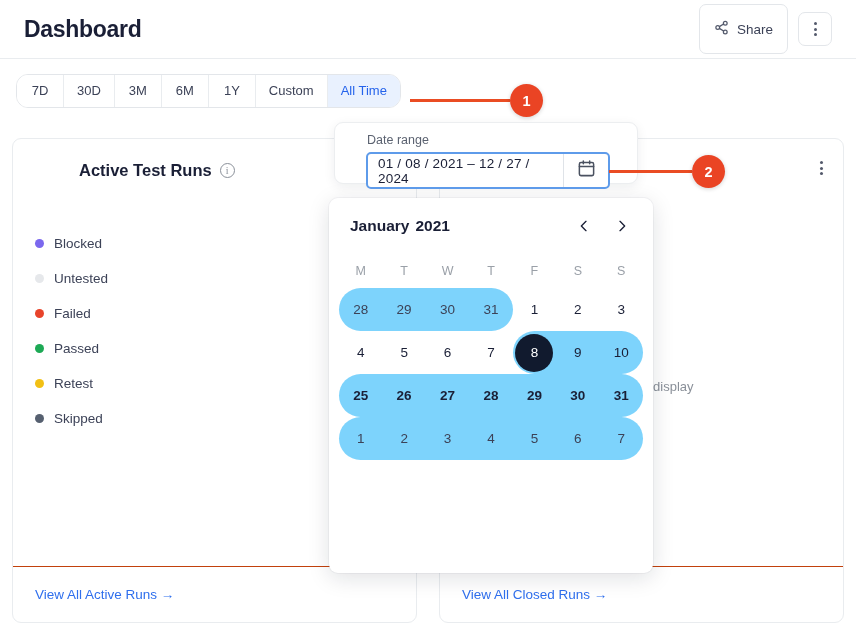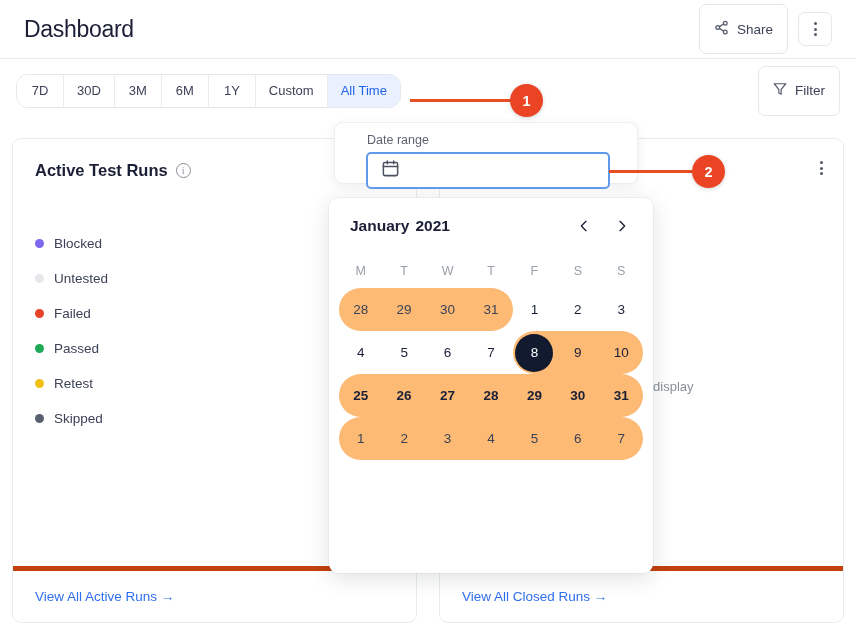--- a/index.html
+++ b/index.html
@@ -11,21 +11,21 @@
   }
   .app { position: relative; width: 856px; height: 642px; background: #fff; }
 
   
   .header {
     position: absolute; left: 0; top: 0; width: 856px; height: 59px;
     display: flex; align-items: center; justify-content: space-between;
     padding: 0 24px; background: #fff;
     border-bottom: 1px solid #e9ecef;
   }
-  .page-title { font-size: 23px; font-weight: normal; color: #1a1f36; letter-spacing: -0.3px; }
+  .page-title { font-size: 23px; font-weight: bold; color: #1a1f36; letter-spacing: -0.3px; }
   .header-actions { display: flex; align-items: center; gap: 10px; }
   .btn-outline {
     display: flex; align-items: center; gap: 8px;
     height: 50px; padding: 0 14px;
     border: 1px solid #e3e6ea; border-radius: 7px;
     background: #fff; color: #3c4257; font-size: 13.5px;
     cursor: pointer;
     justify-content: flex-end;
   }
   .btn-icon-only {
@@ -59,21 +59,21 @@
   .card {
     width: 405px; height: 485px;
     background: #fff; border: 1px solid #e9ecef; border-radius: 9px;
     position: relative; overflow: hidden;
   }
   .card-head {
     display: flex; align-items: center; justify-content: space-between;
     padding: 22px 20px 0 22px;
   }
   .card-title-wrap { display: flex; align-items: center; gap: 8px; }
-  .card-title { font-size: 16.5px; font-weight: bold; color: #1a1f36; }
+  .card-title { font-size: 16.5px; font-weight: bold; color: #1a1f36; margin-left: 44px; }
   .info-ic {
     width: 15px; height: 15px; border: 1.4px solid #8a9099; border-radius: 50%;
     display: flex; align-items: center; justify-content: center;
     font-size: 10px; color: #8a9099; font-family: "Liberation Serif", serif; line-height: 1;
   }
 
   
   .chart-area { display: flex; align-items: center; padding: 52px 0 0 0; }
   .donut-wrap { position: relative; width: 224px; height: 224px; margin-left: 28px; }
   .donut-center {
@@ -87,21 +87,21 @@
   .legend-dot { width: 9px; height: 9px; border-radius: 50%; flex: 0 0 auto; }
   .legend-label { font-size: 13.5px; color: #3c4257; }
 
   .card-empty-text {
     position: absolute; left: 50%; top: 240px; transform: translateX(-50%);
     font-size: 13px; color: #8a9099; white-space: nowrap;
   }
 
   .card-foot {
     position: absolute; left: 0; bottom: 0; width: 100%; height: 56px;
-    border-top: 5px solid #c2410c; display: flex; align-items: center; padding-left: 22px;
+    border-top: 1px solid #c2410c; display: flex; align-items: center; padding-left: 22px;
   }
   .foot-link { font-size: 13.5px; color: #2f6fed; cursor: pointer; }
 
   
   .daterange-panel {
     position: absolute; left: 334px; top: 122px; width: 304px; height: 62px;
     background: #fff; border: 1px solid #eceef0; border-radius: 9px;
     box-shadow: 0 3px 12px rgba(16,24,40,.07);
     padding: 10px 16px 0 32px; z-index: 30;
   }
@@ -140,21 +140,21 @@
   .cal-row { display: grid; grid-template-columns: repeat(7, 1fr); }
   .cal-dow {
     height: 34px; display: flex; align-items: center; justify-content: center;
     font-size: 12.5px; color: #9aa0a8;
   }
   .cal-cell {
     height: 43px; display: flex; align-items: center; justify-content: center;
     font-size: 13.5px; color: #1a1f36; position: relative; cursor: pointer;
   }
   .cal-cell.muted { color: #3c4257; }
-  .cal-cell.inrange { background: #fdba74; }
+  .cal-cell.inrange { background: #7dd3fc; }
   .cal-cell.inrange.bold { font-weight: bold; }
   .cal-cell.rstart { border-top-left-radius: 22px; border-bottom-left-radius: 22px; }
   .cal-cell.rend { border-top-right-radius: 22px; border-bottom-right-radius: 22px; }
   .cal-cell .sel {
     position: absolute; width: 38px; height: 38px; border-radius: 50%;
     background: #111a2e; color: #fff; display: flex; align-items: center; justify-content: center;
     font-size: 13.5px; z-index: 2;
   }
 
   
@@ -204,28 +204,20 @@
   <div class="toolbar">
     <div class="seg-group">
       <div class="seg">7D</div>
       <div class="seg">30D</div>
       <div class="seg">3M</div>
       <div class="seg">6M</div>
       <div class="seg">1Y</div>
       <div class="seg">Custom</div>
       <div class="seg active">All Time</div>
     </div>
-    <div class="btn-outline">
-      <span>
-        <svg width="14" height="14" viewBox="0 0 24 24" fill="none" stroke="#53596b" stroke-width="2" stroke-linecap="round" stroke-linejoin="round">
-          <polygon points="22 3 2 3 10 12.46 10 19 14 21 14 12.46 22 3"></polygon>
-        </svg>
-      </span>
-      <span>Filter</span>
-    </div>
   </div>
 
   <div class="cards">
 
     <div class="card">
       <div class="card-head">
         <div class="card-title-wrap">
           <span class="card-title">Active Test Runs</span>
           <span class="info-ic">i</span>
         </div>
@@ -280,20 +272,21 @@
         <span class="foot-link">View All Closed Runs  →</span>
       </div>
     </div>
   </div>
 
   <div class="daterange-panel">
     <div class="dr-label">Date range</div>
   </div>
 
   <div class="dr-field">
+    <div class="dr-value">01 / 08 / 2021  –  12 / 27 / 2024</div>
     <div class="dr-cal-btn">
       <span>
         <svg width="19" height="19" viewBox="0 0 24 24" fill="none" stroke="#4a5160" stroke-width="1.9" stroke-linecap="round" stroke-linejoin="round">
           <rect x="3" y="4.5" width="18" height="16.5" rx="2"></rect>
           <line x1="3" y1="9.5" x2="21" y2="9.5"></line>
           <line x1="8" y1="2.6" x2="8" y2="6"></line>
           <line x1="16" y1="2.6" x2="16" y2="6"></line>
         </svg>
       </span>
     </div>

